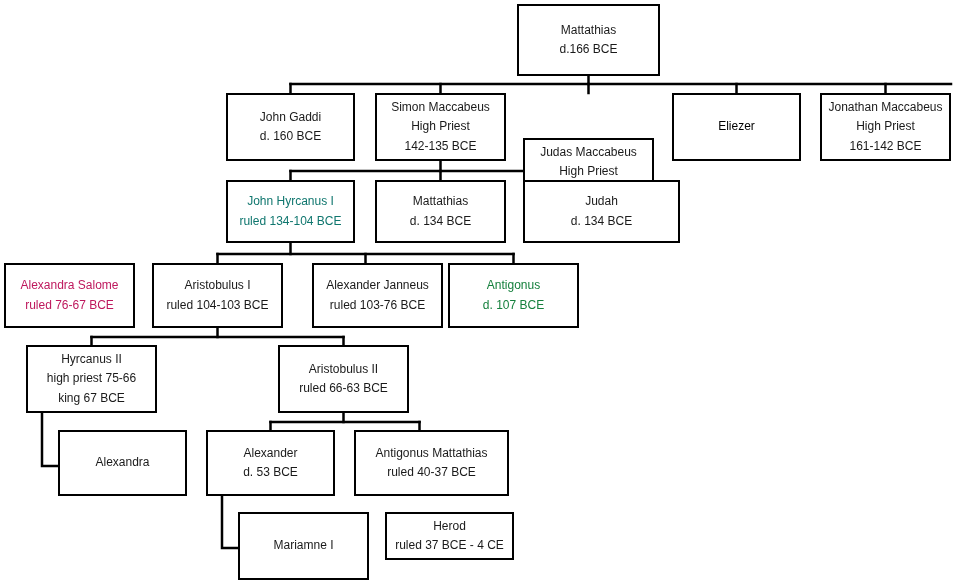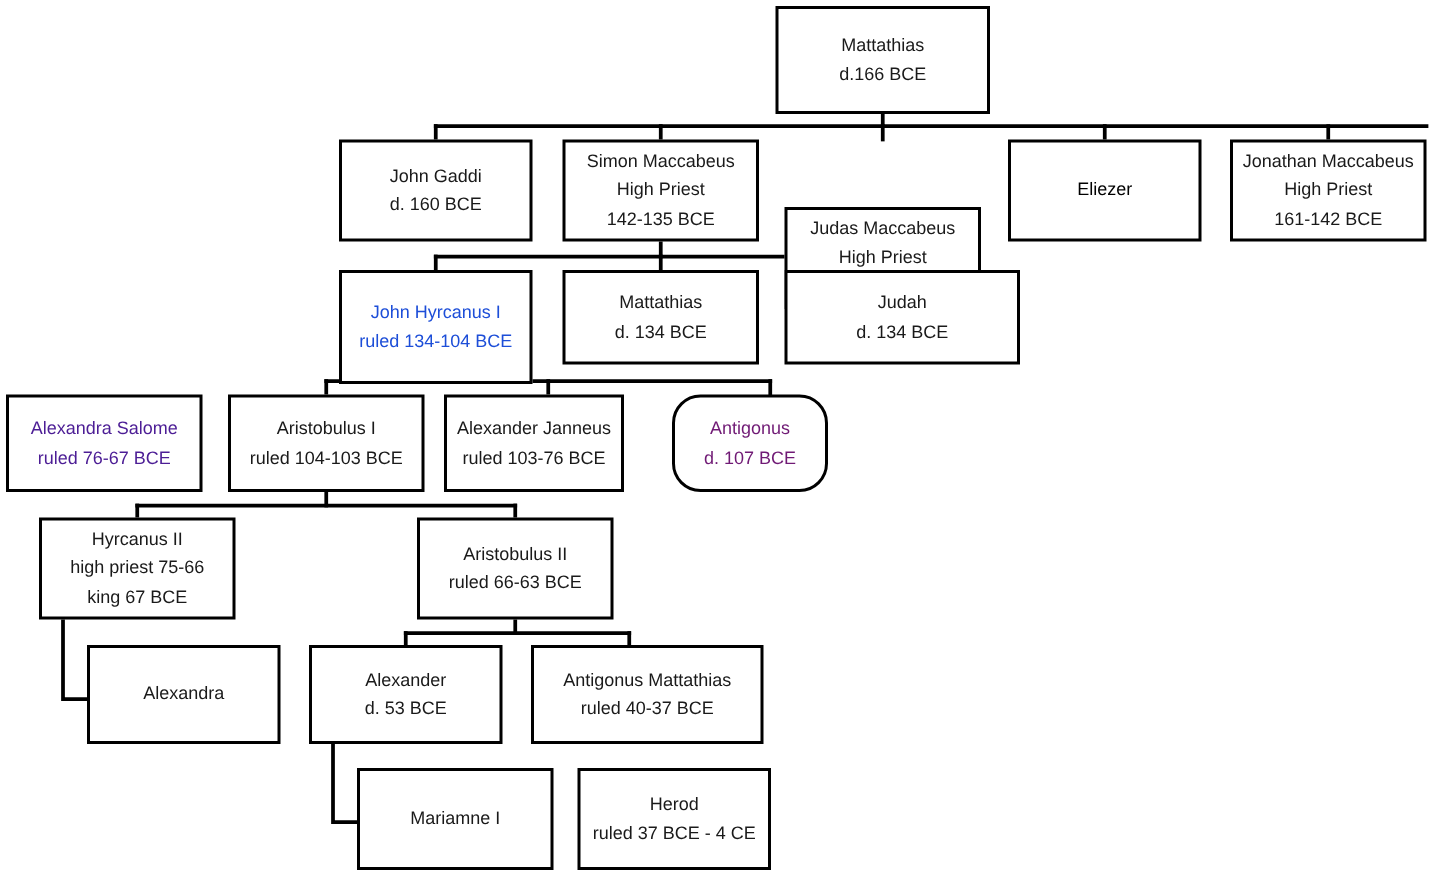--- a/index.html
+++ b/index.html
@@ -97,45 +97,45 @@
         <span class="ln">167-60 BCE</span>
       </div>
       <div class="node" style="left: 672px; top: 93px; width: 129px; height: 68px; border-color: rgb(0, 0, 0); color: #000000;">
         <span class="ln">Eliezer</span>
       </div>
       <div class="node" style="left: 820px; top: 93px; width: 131px; height: 68px; border-color: rgb(0, 0, 0); color: rgb(26, 26, 26);">
         <span class="ln">Jonathan Maccabeus</span>
         <span class="ln">High Priest</span>
         <span class="ln">161-142 BCE</span>
       </div>
-      <div class="node" style="left: 226px; top: 180px; width: 129px; height: 76px; border-color: rgb(0, 0, 0); color: #1d4ed8;">
+      <div class="node" style="left: 226px; top: 180px; width: 129px; height: 63px; border-color: rgb(0, 0, 0); color: #0f766e;">
         <span class="ln">John Hyrcanus I</span>
         <span class="ln">ruled 134-104 BCE</span>
       </div>
       <div class="node" style="left: 375px; top: 180px; width: 131px; height: 63px; border-color: rgb(0, 0, 0); color: rgb(26, 26, 26);">
         <span class="ln">Mattathias</span>
         <span class="ln">d. 134 BCE</span>
       </div>
       <div class="node" style="left: 523px; top: 180px; width: 157px; height: 63px; border-color: rgb(0, 0, 0); color: rgb(26, 26, 26);">
         <span class="ln">Judah</span>
         <span class="ln">d. 134 BCE</span>
       </div>
-      <div class="node" style="left: 4px; top: 263px; width: 131px; height: 65px; border-color: rgb(0, 0, 0); color: #4c1d95;">
+      <div class="node" style="left: 4px; top: 263px; width: 131px; height: 65px; border-color: rgb(0, 0, 0); color: #be185d;">
         <span class="ln">Alexandra Salome</span>
         <span class="ln">ruled 76-67 BCE</span>
       </div>
       <div class="node" style="left: 152px; top: 263px; width: 131px; height: 65px; border-color: rgb(0, 0, 0); color: rgb(26, 26, 26);">
         <span class="ln">Aristobulus I</span>
         <span class="ln">ruled 104-103 BCE</span>
       </div>
-      <div class="node" style="left: 296px; top: 263px; width: 120px; height: 65px; border-color: rgb(0, 0, 0); color: rgb(26, 26, 26); align-items: center;">
+      <div class="node" style="left: 312px; top: 263px; width: 131px; height: 65px; border-color: rgb(0, 0, 0); color: rgb(26, 26, 26); align-items: center;">
         <span class="ln">Alexander Janneus</span>
         <span class="ln">ruled 103-76 BCE</span>
       </div>
-      <div class="node" style="left: 448px; top: 263px; width: 104px; height: 65px; border-color: rgb(0, 0, 0); color: #701a75; border-radius: 19px;">
+      <div class="node" style="left: 448px; top: 263px; width: 131px; height: 65px; border-color: rgb(0, 0, 0); color: #15803d;">
         <span class="ln">Antigonus</span>
         <span class="ln">d. 107 BCE</span>
       </div>
       <div class="node" style="left: 26px; top: 345px; width: 131px; height: 68px; border-color: rgb(0, 0, 0); color: rgb(26, 26, 26);">
         <span class="ln">Hyrcanus II</span>
         <span class="ln">high priest 75-66</span>
         <span class="ln">king 67 BCE</span>
       </div>
       <div class="node" style="left: 278px; top: 345px; width: 131px; height: 68px; border-color: rgb(0, 0, 0); color: rgb(26, 26, 26);">
         <span class="ln">Aristobulus II</span>
@@ -148,18 +148,18 @@
         <span class="ln">Alexander</span>
         <span class="ln">d. 53 BCE</span>
       </div>
       <div class="node" style="left: 354px; top: 430px; width: 155px; height: 66px; border-color: rgb(0, 0, 0); color: rgb(26, 26, 26);">
         <span class="ln">Antigonus  Mattathias</span>
         <span class="ln">ruled 40-37 BCE</span>
       </div>
       <div class="node" style="left: 238px; top: 512px; width: 131px; height: 68px; border-color: rgb(0, 0, 0); color: rgb(26, 26, 26);">
         <span class="ln">Mariamne I</span>
       </div>
-      <div class="node" style="left: 385px; top: 512px; width: 129px; height: 68px; border-color: rgb(0, 0, 0); color: rgb(26, 26, 26);">
+      <div class="node" style="left: 385px; top: 512px; width: 129px; height: 48px; border-color: rgb(0, 0, 0); color: rgb(26, 26, 26);">
         <span class="ln">Herod</span>
         <span class="ln">ruled 37 BCE - 4 CE</span>
       </div>
     </div>
 </div>
 
 </body></html>

